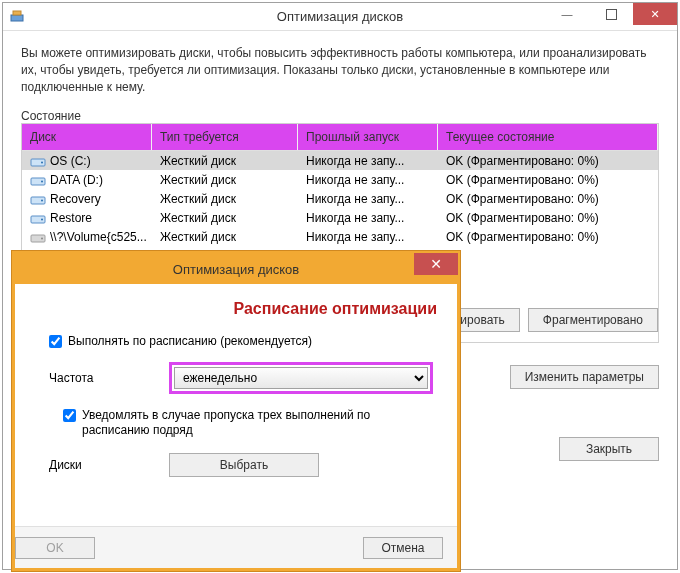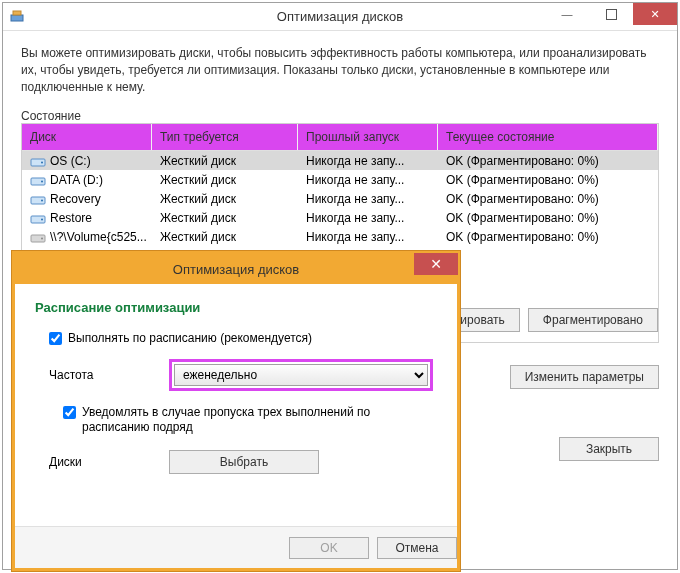--- a/index.html
+++ b/index.html
@@ -38,29 +38,29 @@
 .btn:disabled, .btn.disabled { color: #a0a0a0; }
 .change-row { display: flex; justify-content: flex-end; margin-top: 22px; }
 .close-row { display: flex; justify-content: flex-end; margin-top: 48px; padding-right: 0; }
 
 
 .dialog { position: absolute; left: 12px; top: 251px; width: 448px; height: 320px; background: #fff; border: 3px solid #f2a933; box-shadow: 0 0 0 1px #d08820; }
 .dialog-titlebar { height: 30px; background: #f2a933; display: flex; align-items: center; justify-content: center; position: relative; }
 .dialog-title { color: #333; font-size: 13px; }
 .dialog-close { position: absolute; right: -1px; top: -1px; width: 44px; height: 22px; background: #c75050; color: #fff; display: flex; align-items: center; justify-content: center; font-size: 14px; }
 .dialog-body { padding: 16px 20px; }
-.dialog-heading { font-weight: 600; font-size: 13px; color: #15803d; margin-bottom: 16px; }
+.dialog-heading { font-weight: 600; font-size: 16px; color: #b91c1c; margin-bottom: 16px; text-align: right; }
 .check-row { display: flex; align-items: flex-start; gap: 6px; margin-bottom: 12px; margin-left: 14px; }
 .check-row input[type=checkbox] { width: 13px; height: 13px; margin-top: 1px; }
 .check-row .check-label { line-height: 1.3; }
 .field-row { display: flex; align-items: center; margin-left: 14px; margin-bottom: 14px; gap: 20px; position: relative; }
 .field-label { width: 100px; }
 .select-wrap { border: 3px solid #d946ef; padding: 2px; display:flex; }
 select.freq { width: 254px; height: 22px; border: 1px solid #a0a0a0; background: linear-gradient(#fdfdfd, #e8e8e8); padding: 1px 4px; }
-.dialog-footer { position: absolute; bottom: 0; left: 0; right: 0; height: 42px; border-top: 1px solid #e0e0e0; background: #f5f5f5; display: flex; align-items: center; justify-content: flex-end; gap: 8px; }
+.dialog-footer { position: absolute; bottom: 0; left: 0; right: 0; height: 42px; border-top: 1px solid #e0e0e0; background: #f5f5f5; display: flex; align-items: center; justify-content: space-between; gap: 8px; padding-right: 14px; }
 .dialog-footer .btn { min-width: 80px; padding: 3px 12px; }
 
 .choose-btn { min-width: 150px; }
 
 </style>
 </head>
 <body>
 
 <div class="main-window">
   <div class="titlebar">

